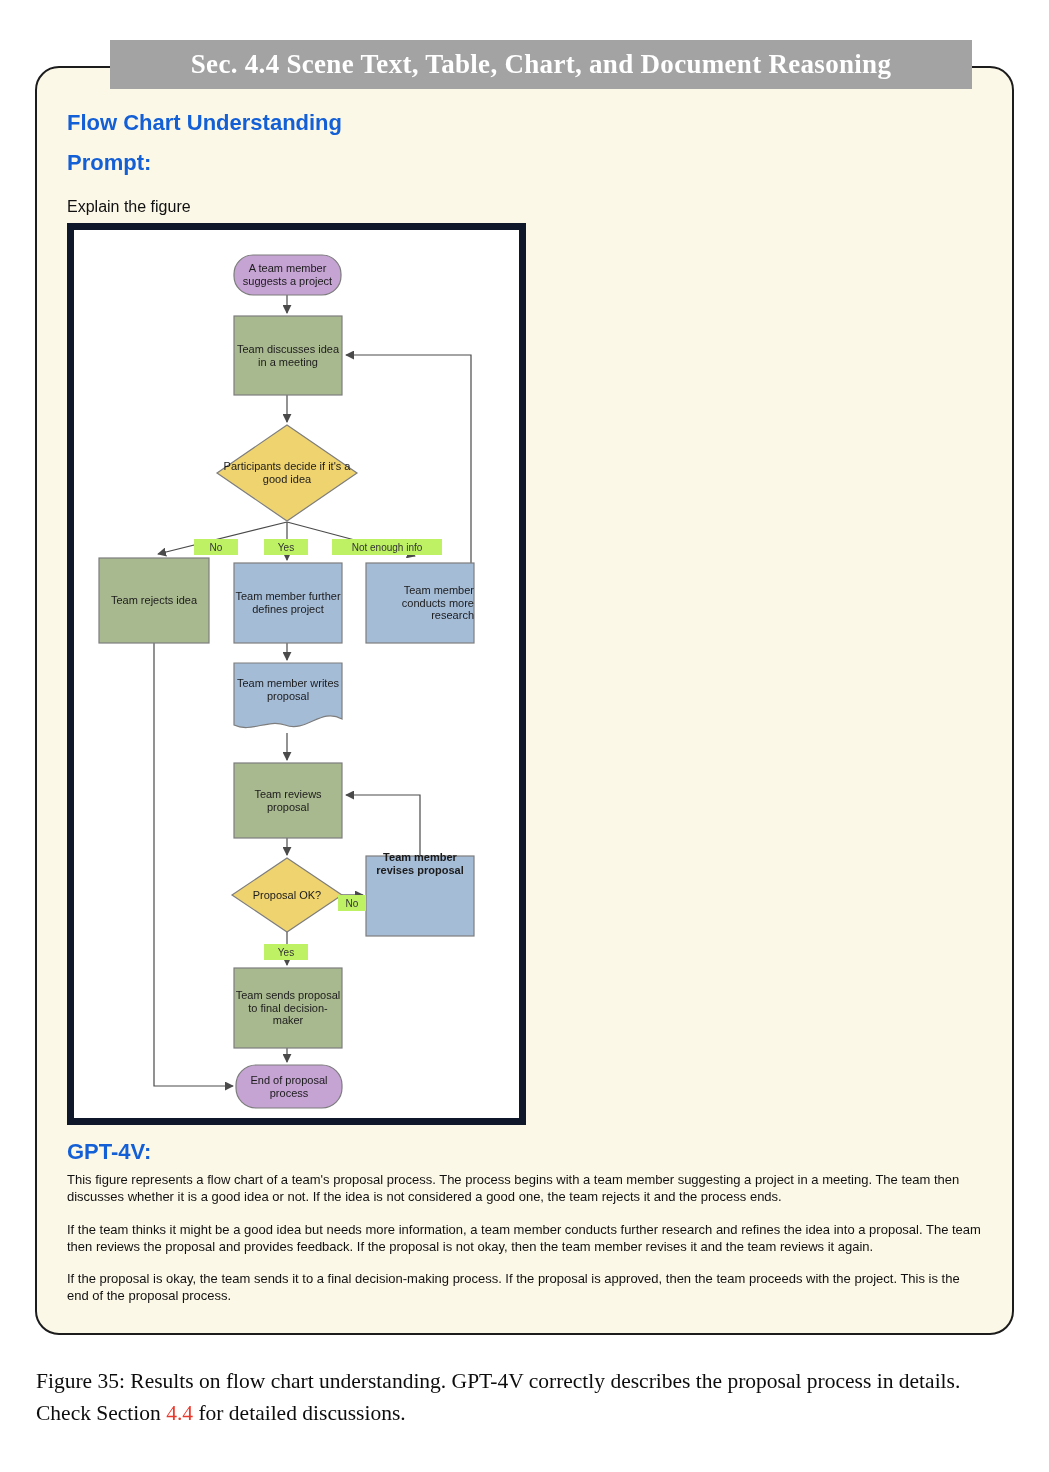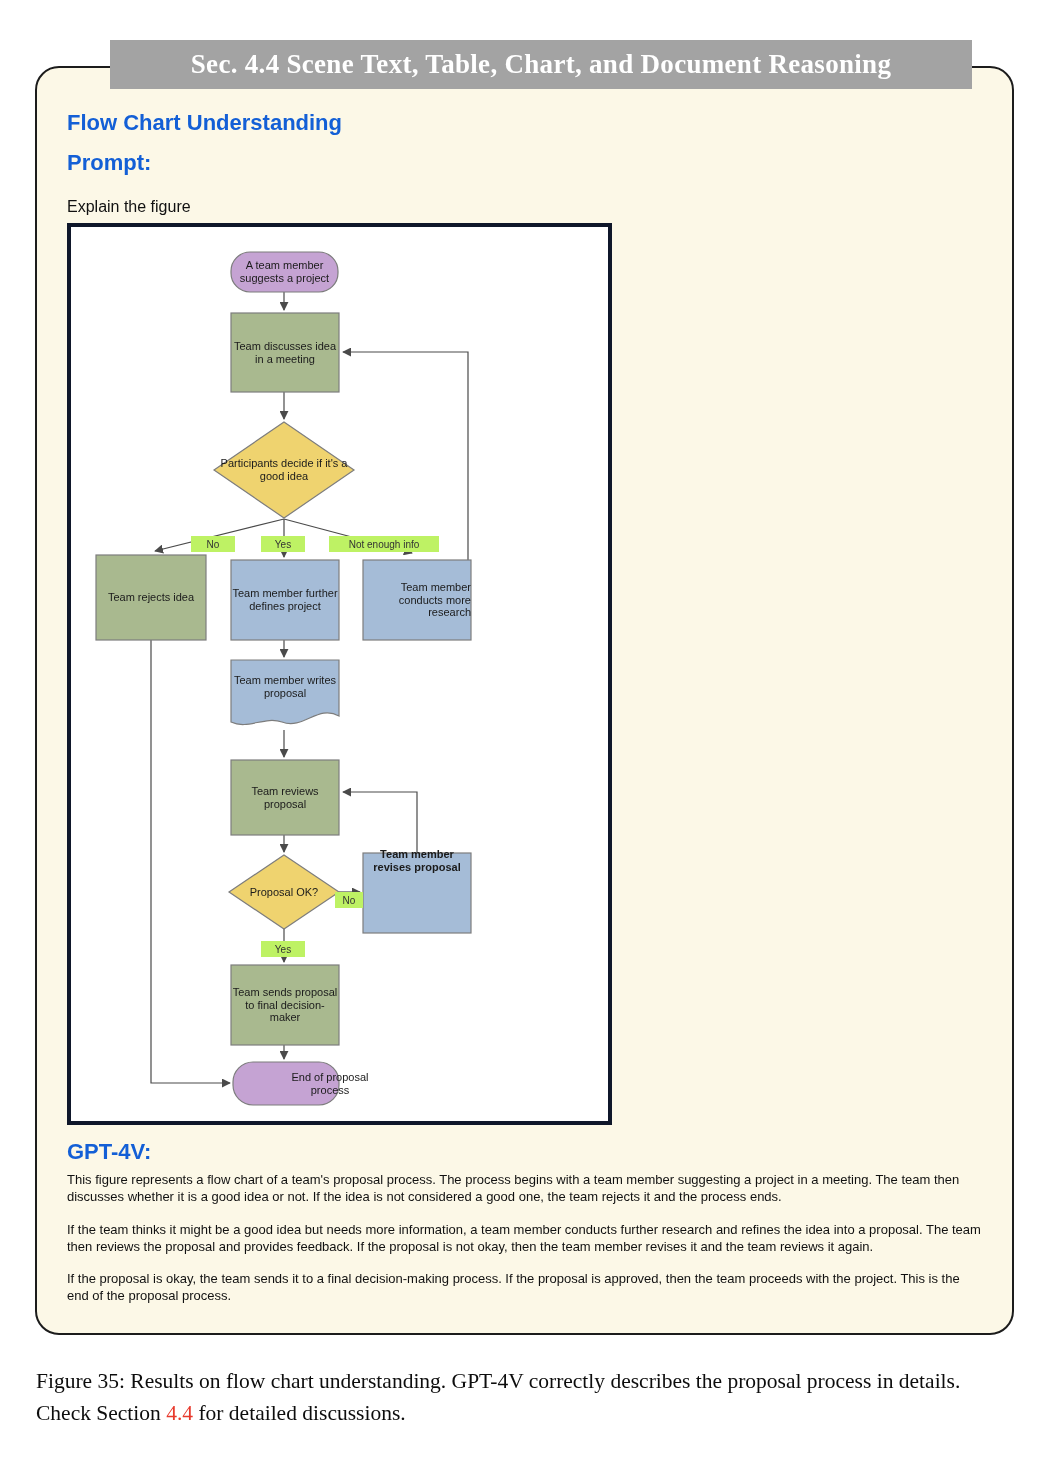--- a/index.html
+++ b/index.html
@@ -27,22 +27,22 @@
     background:#fcf8e7;
     border:2px solid #1c1c1c; border-radius:24px;
     padding:42px 30px 28px 30px;
   }
   .h-blue{ color:#135fd6; font-size:22px; font-weight:bold; }
   .sec-title{ margin-bottom:14px; }
   .prompt-label{ margin-bottom:3px; }
   .prompt-text{ font-size:16px; margin-bottom:7px;margin-top:22px; }
 
   .flow-frame{
-    width:545px; height:902px;
-    border:4px solid #0f172a; background:#ffffff;
+    width:459px; height:902px;
+    border:7px solid #0f172a; background:#ffffff;
     position:relative; margin-bottom:14px;
   }
   .flow-frame svg{ position:absolute; left:0; top:0; }
   .nl{
     position:absolute; display:flex; align-items:center; justify-content:center;
     text-align:center; font-size:11px; line-height:1.18; color:#1b1b1b;
   }
   .el{
     position:absolute; display:flex; align-items:center; justify-content:center;
     text-align:center; font-size:10px; color:#333; background:#bef264; line-height:15px;margin-top:8px;
@@ -120,21 +120,21 @@
       <div class="nl" style="left:160px;top:86px;width:108px;height:79px;">Team discusses idea in a meeting</div>
       <div class="nl" style="left:25px;top:328px;width:110px;height:85px;">Team rejects idea</div>
       <div class="nl" style="left:148px;top:210px;width:130px;height:66px;">Participants decide if it's a good idea</div>
       <div class="nl" style="left:160px;top:333px;width:108px;height:80px;">Team member further defines project</div>
       <div class="nl" style="left:292px;top:333px;width:108px;height:80px;text-align:right;">Team member conducts more research</div>
       <div class="nl" style="left:160px;top:433px;width:108px;height:54px;">Team member writes proposal</div>
       <div class="nl" style="left:160px;top:533px;width:108px;height:75px;">Team reviews proposal</div>
       <div class="nl" style="left:158px;top:648px;width:110px;height:34px;">Proposal OK?</div>
       <div class="nl" style="left:292px;top:594px;width:108px;height:80px;font-weight:bold;">Team member revises proposal</div>
       <div class="nl" style="left:160px;top:738px;width:108px;height:80px;">Team sends proposal to final decision-maker</div>
-      <div class="nl" style="left:162px;top:835px;width:106px;height:43px;margin-left:44px;">End of proposal process</div>
+      <div class="nl" style="left:162px;top:835px;width:106px;height:43px;">End of proposal process</div>
 
       <div class="el" style="left:120px;top:301px;width:44px;height:16px;">No</div>
       <div class="el" style="left:190px;top:301px;width:44px;height:16px;">Yes</div>
       <div class="el" style="left:258px;top:301px;width:110px;height:16px;">Not enough info</div>
       <div class="el" style="left:264px;top:657px;width:28px;height:16px;">No</div>
       <div class="el" style="left:190px;top:706px;width:44px;height:16px;">Yes</div>
     </div>
 
     <div class="h-blue answer-label">GPT-4V:</div>
     <div class="answer">

